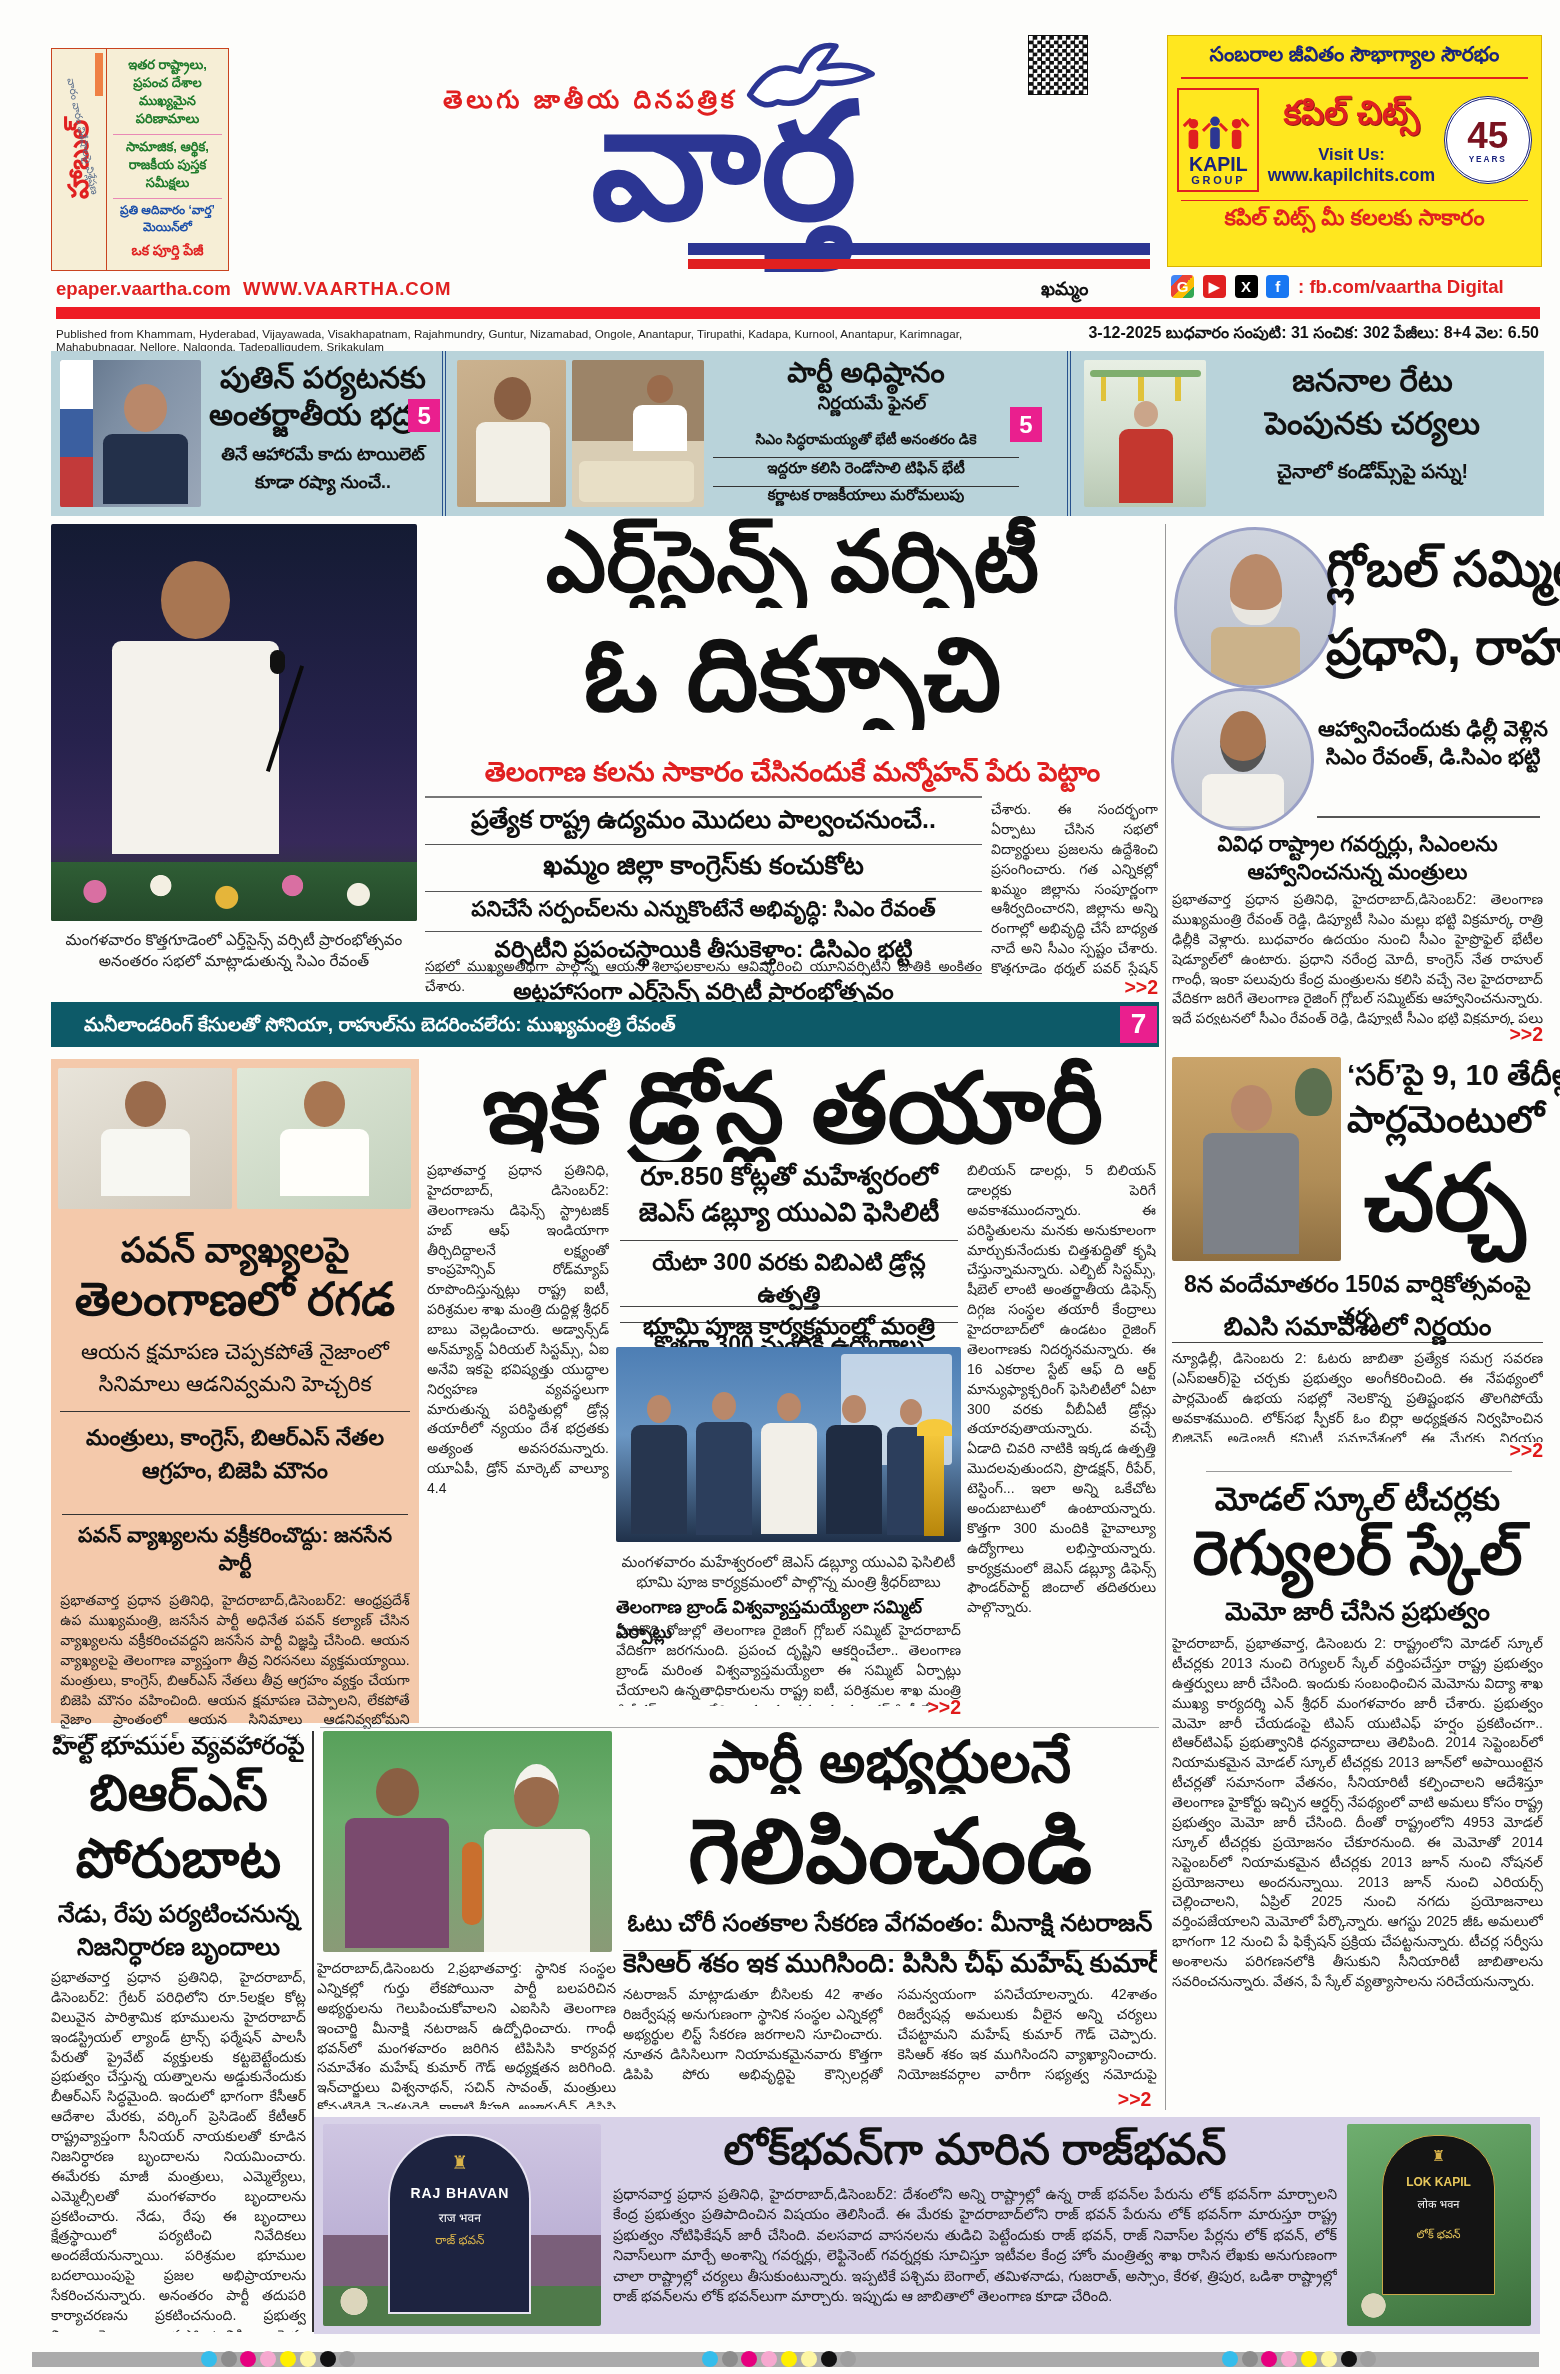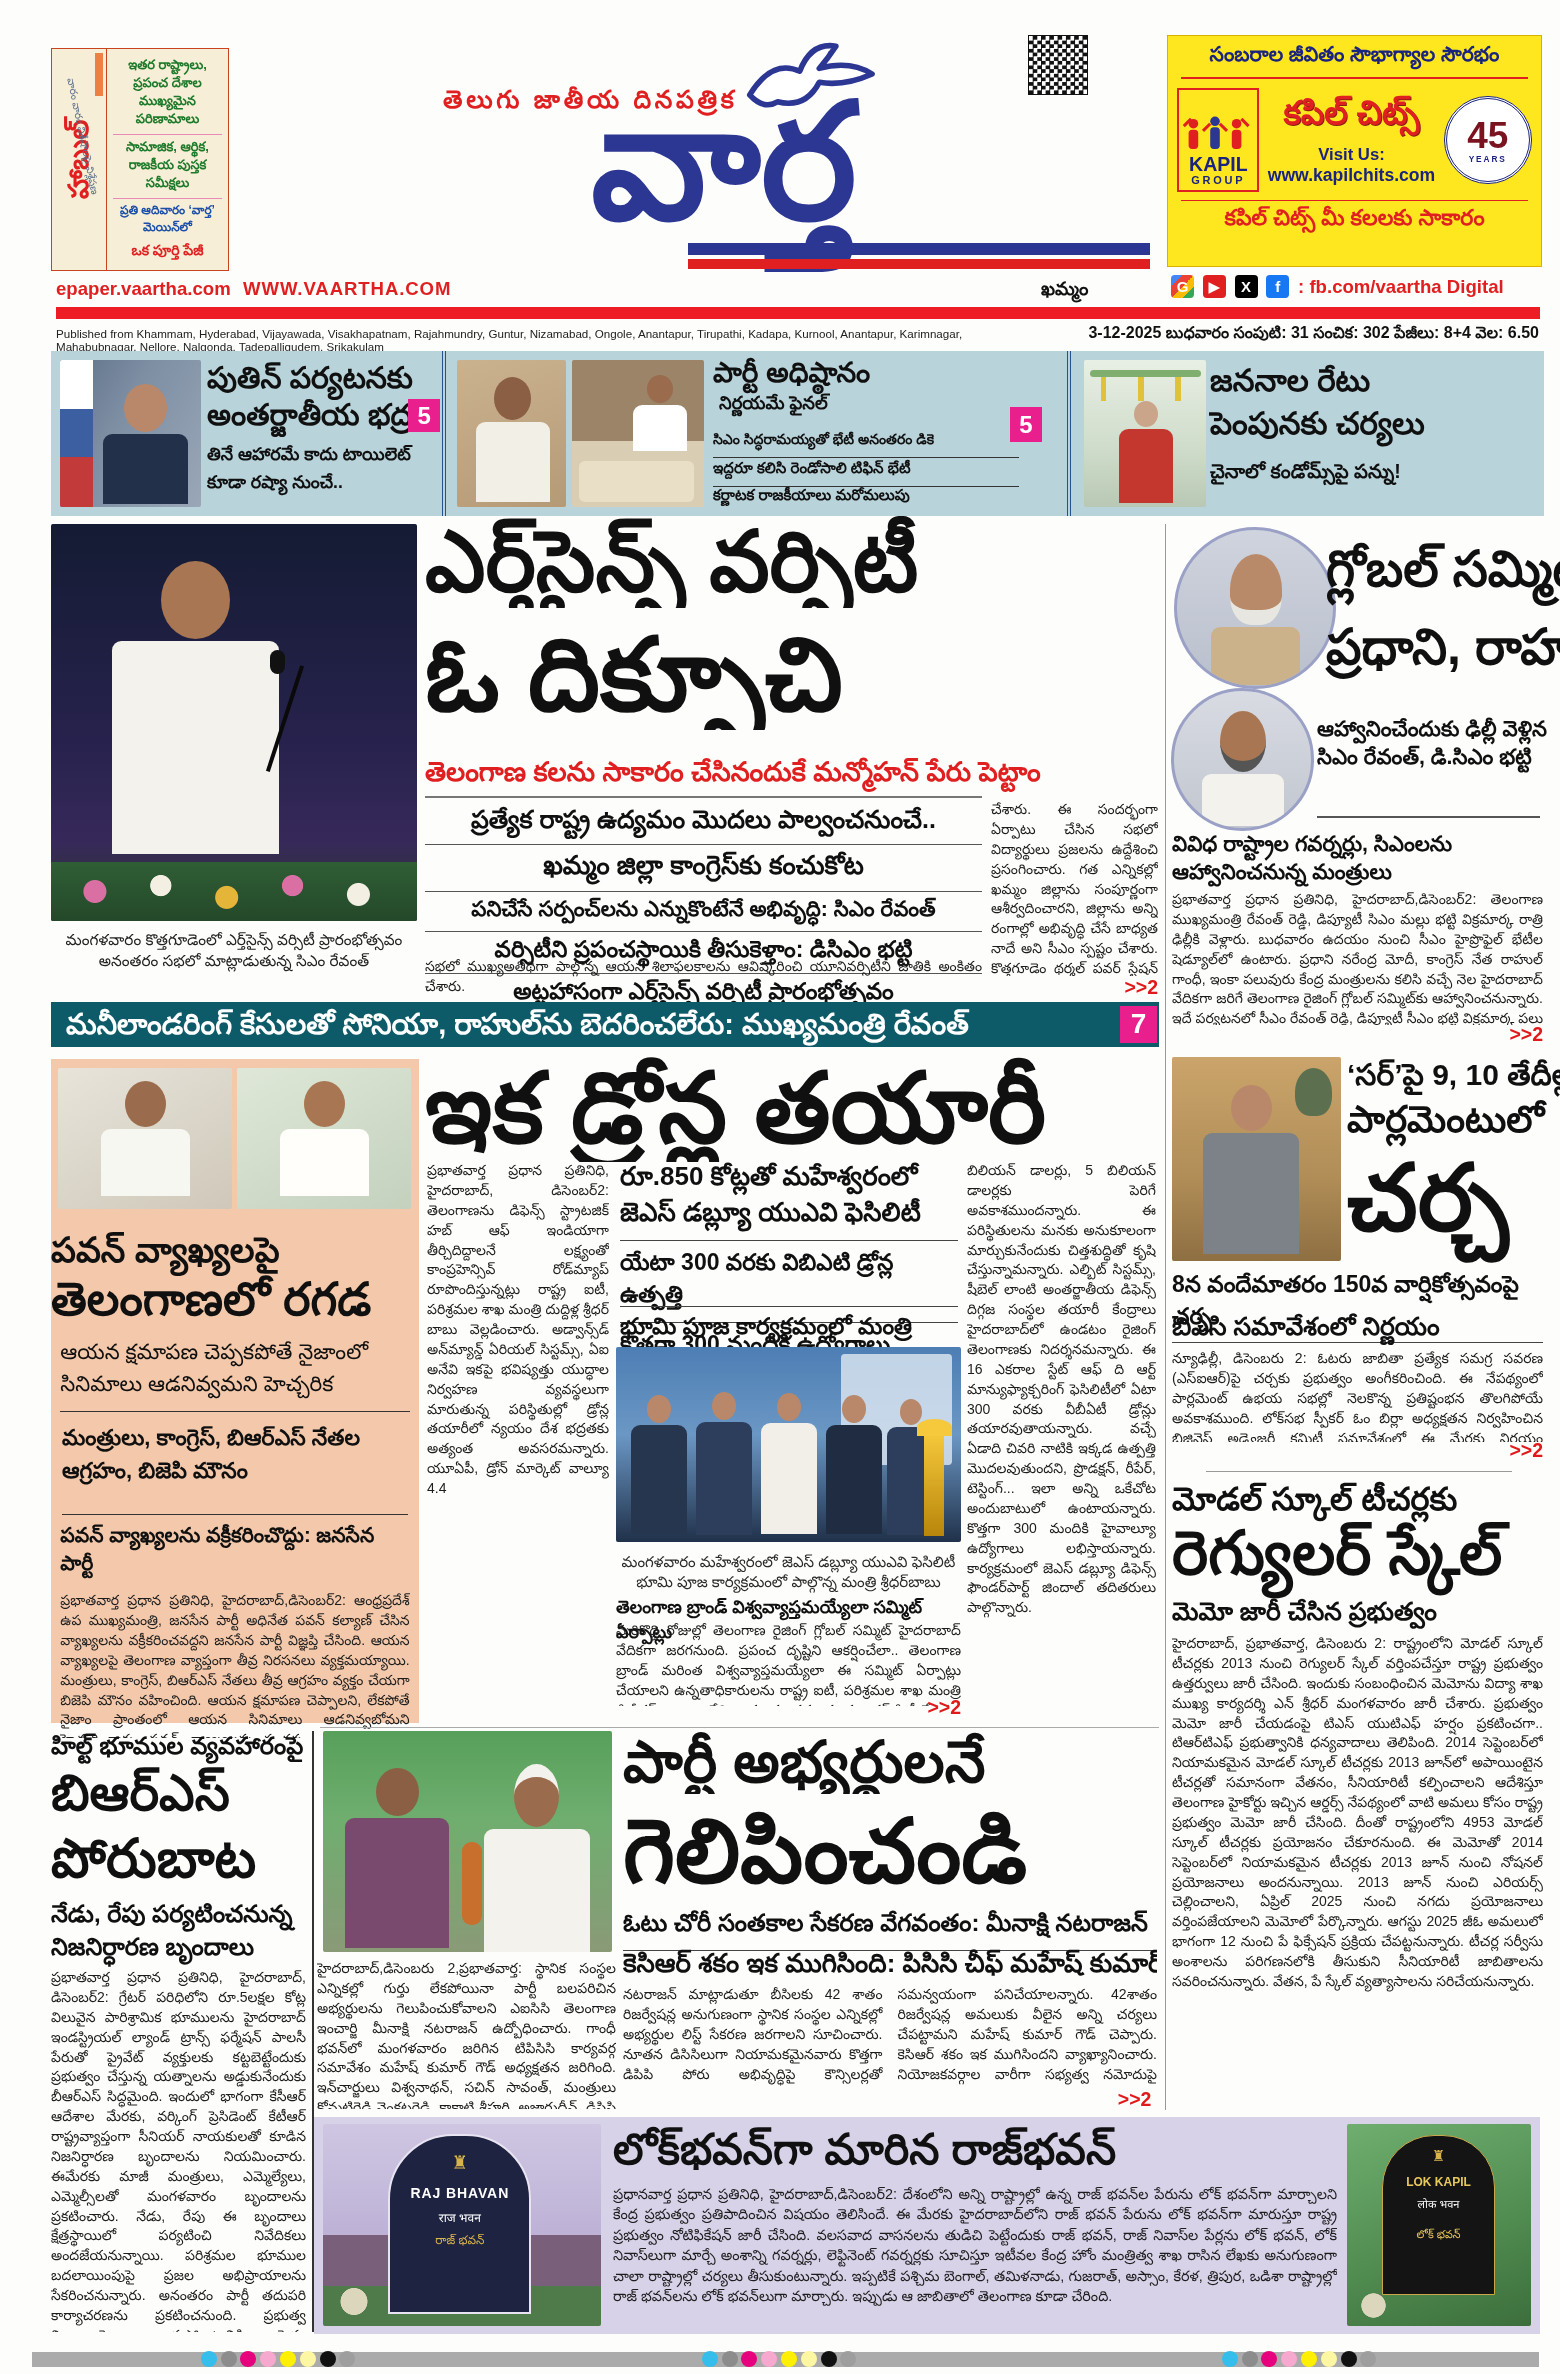--- a/index.html
+++ b/index.html
@@ -1,19 +1,19 @@
 <!DOCTYPE html>
 <html style="font-size:15px"><head>
 <meta charset="utf-8">
 <style>
   html,body{margin:0;padding:0}
   body{width:1560px;height:2375px;position:relative;background:#fdfdfb;
        font-family:"Liberation Sans","DejaVu Sans",sans-serif;color:#1c1c1c;overflow:hidden}
   .abs{position:absolute}
-  .ctr{text-align:left}
+  .ctr{text-align:center}
   .hl{font-weight:bold;color:#101010;line-height:1.08}
   .body-txt{font-size:14px;line-height:1.42;text-align:justify;color:#1d1d1d;overflow:hidden}
   .deck{font-weight:bold;color:#101010}
   .jump{color:#e01a1a;font-weight:bold;font-size:19.5px;white-space:nowrap}
   .photo{position:absolute;overflow:hidden;border-radius:1.9px}
   .person{position:absolute}
   .person .hd{border-radius:50%;background:#b9886a;margin:0 auto}
   .person .bd{border-radius:9.3px 9.3px 0 0;margin:1.9px auto 0}
   .badge{position:absolute;background:#ea1f8e;color:#fff;font-weight:bold;
          display:flex;align-items:center;justify-content:center}
@@ -213,21 +213,21 @@
 <div class="hl ctr abs" style="left:1326px;top:620px;width:223px;font-size:50px;white-space:nowrap;overflow:visible">ప్రధాని, రాహుల్!</div>
 <div class="deck ctr abs" style="left:1317px;top:716px;width:232px;font-size:21.3px;line-height:1.3">ఆహ్వానించేందుకు ఢిల్లీ వెళ్లిన సిఎం రేవంత్, డి.సిఎం భట్టి</div>
 <div class="hline" style="left:1317px;top:816px;width:223px;background:#555"></div>
 <div class="deck ctr abs" style="left:1172px;top:831px;width:371px;font-size:21.3px;line-height:1.3">వివిధ రాష్ట్రాల గవర్నర్లు, సిఎంలను ఆహ్వానించనున్న మంత్రులు</div>
 <div class="abs" style="left:1172px;top:890px;width:371px;height:156px">
   <span class="body-txt" style="display:block;height:135px">ప్రభాతవార్త ప్రధాన ప్రతినిధి, హైదరాబాద్,డిసెంబర్2: తెలంగాణ ముఖ్యమంత్రి రేవంత్ రెడ్డి, డిప్యూటీ సిఎం మల్లు భట్టి విక్రమార్క రాత్రి ఢిల్లీకి వెళ్లారు. బుధవారం ఉదయం నుంచి సీఎం హైప్రొఫైల్ భేటీల షెడ్యూల్‌లో ఉంటారు. ప్రధాని నరేంద్ర మోదీ, కాంగ్రెస్ నేత రాహుల్ గాంధీ, ఇంకా పలువురు కేంద్ర మంత్రులను కలిసి వచ్చే నెల హైదరాబాద్ వేదికగా జరిగే తెలంగాణ రైజింగ్ గ్లోబల్ సమ్మిట్‌కు ఆహ్వానించనున్నారు. ఇదే పర్యటనలో సీఎం రేవంత్ రెడ్డి, డిప్యూటీ సీఎం భట్టి విక్రమార్క పలు రాష్ట్రాల గవర్నర్లను, సీఎంలను ఆహ్వానించే బాధ్యతలను మంత్రులకు అప్పగించారు. ఢిల్లీలో ఏఐసీసీ పెద్దలతో భేటీ అయ్యే అవకాశముంది. రాష్ట్రానికి సంబంధించిన పెండింగ్ ప్రాజెక్టులు, నిధుల విడుదలపైనా కేంద్ర మంత్రులతో చర్చించనున్నారు. ఈ నెల 4 వ తేదీ వరకు సీఎం ఢిల్లీలోనే ఉండనున్నారు.</span>
   <span class="jump" style="position:absolute;right:0;bottom:0">&gt;&gt;2</span>
 </div>
 
 <div class="abs" style="left:51px;top:1002px;width:1108px;height:45px;background:#0d5a68">
-  <div style="color:#fff;font-weight:bold;font-size:29px;line-height:45px;padding-left:15px;white-space:nowrap;overflow:hidden;width:1048px">మనీలాండరింగ్ కేసులతో సోనియా,  రాహుల్‌ను బెదరించలేరు: ముఖ్యమంత్రి రేవంత్</div>
+  <div style="color:#fff;font-weight:bold;font-size:19px;line-height:45px;padding-left:33px;white-space:nowrap;overflow:hidden;width:1048px">మనీలాండరింగ్ కేసులతో సోనియా,  రాహుల్‌ను బెదరించలేరు: ముఖ్యమంత్రి రేవంత్</div>
   <div class="badge" style="right:1.9px;top:3.7px;width:37px;height:37px;font-size:28px">7</div>
 </div>
 
 <div class="abs" style="left:51px;top:1059px;width:368px;height:664px;background:#f4c9ab;padding:0">
   <div style="display:flex;gap:4.6px;padding:9.3px 7.4px 0 7.4px">
     <div class="photo" style="position:relative;width:174px;height:141px;background:linear-gradient(150deg,#e8e4da,#cfc8ba)">
       <div class="person" style="left:41px;top:13px;width:93px;height:128px">
         <div class="hd" style="width:41px;height:46px;background:#9a6b4c"></div>
           <div class="bd" style="width:89px;height:67px;background:#f7f7f2"></div>
       </div>

